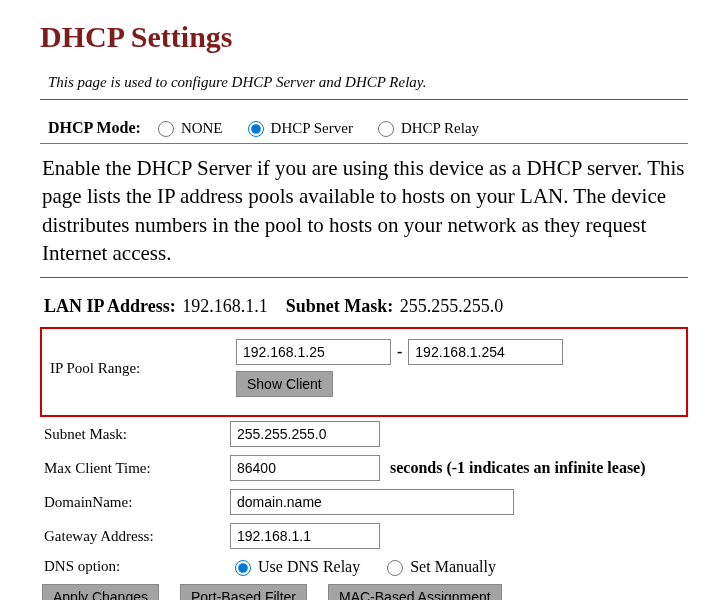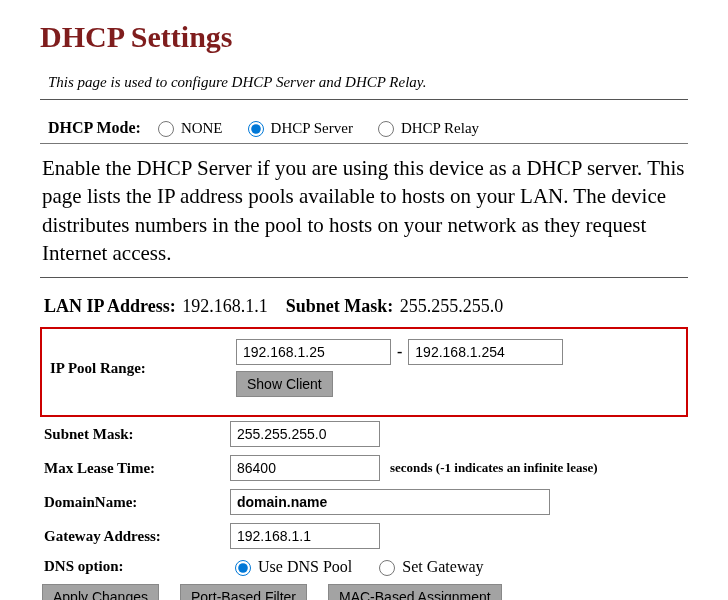--- a/index.html
+++ b/index.html
@@ -55,45 +55,45 @@
       padding: 10px 8px 10px 4px;
       margin-bottom: 4px;
     }
     .field-row {
       display: flex;
       align-items: center;
       margin-bottom: 8px;
     }
     .field-label {
       width: 190px;
-      font-weight: bold;
+      font-weight: normal;
       font-size: 15px;
       padding-left: 4px;
     }
     .field-value { display: flex; align-items: center; flex-wrap: wrap; gap: 6px; }
     input[type=text] {
       font-family: Arial, sans-serif;
       font-size: 14px;
       padding: 3px 6px;
       border: 1px solid #888;
       height: 26px;
     }
     .w150 { width: 150px; }
     .w155 { width: 155px; }
-    .w320 { width: 320px; font-weight: bold; }
+    .w320 { width: 284px; }
     .dash { font-weight: bold; padding: 0 2px; }
     button {
       font-family: Arial, sans-serif;
       font-size: 14px;
       padding: 4px 10px;
       background: #a3a3a3;
       border: 1px solid #888;
       cursor: pointer;
     }
-    .suffix { font-size: 13px; margin-left: 4px; font-weight: bold; }
+    .suffix { font-size: 16px; margin-left: 4px; font-weight: bold; }
     .dns-row label {
       font-size: 16px;
       display: inline-flex;
       align-items: center;
       gap: 4px;
       margin-right: 16px;
     }
     .button-row {
       display: flex;
       gap: 21px;
@@ -159,21 +159,21 @@
 </div>
 
 <div class="field-row">
   <div class="field-label">Subnet Mask:</div>
   <div class="field-value">
     <input type="text" class="w150" value="255.255.255.0" style="">
   </div>
 </div>
 
 <div class="field-row">
-  <div class="field-label">Max Lease Time:</div>
+  <div class="field-label">Max Client Time:</div>
   <div class="field-value">
     <input type="text" class="w150" value="86400" style="">
     <span class="suffix">seconds (-1 indicates an infinite lease)</span>
   </div>
 </div>
 
 <div class="field-row">
   <div class="field-label">DomainName:</div>
   <div class="field-value">
     <input type="text" class="w320" value="domain.name" style="">
@@ -185,25 +185,25 @@
   <div class="field-value">
     <input type="text" class="w150" value="192.168.1.1" style="">
   </div>
 </div>
 
 <div class="field-row dns-row">
   <div class="field-label">DNS option:</div>
   <div class="field-value">
     <label>
       <input type="radio" name="dns" checked="" style="">
-      <span>Use DNS Pool</span>
+      <span>Use DNS Relay</span>
     </label>
     <label>
       <input type="radio" name="dns" style="">
-      <span>Set Gateway</span>
+      <span>Set Manually</span>
     </label>
   </div>
 </div>
 
 <div class="button-row">
   <button>Apply Changes</button>
   <button>Port-Based Filter</button>
   <button>MAC-Based Assignment</button>
 </div>
 

